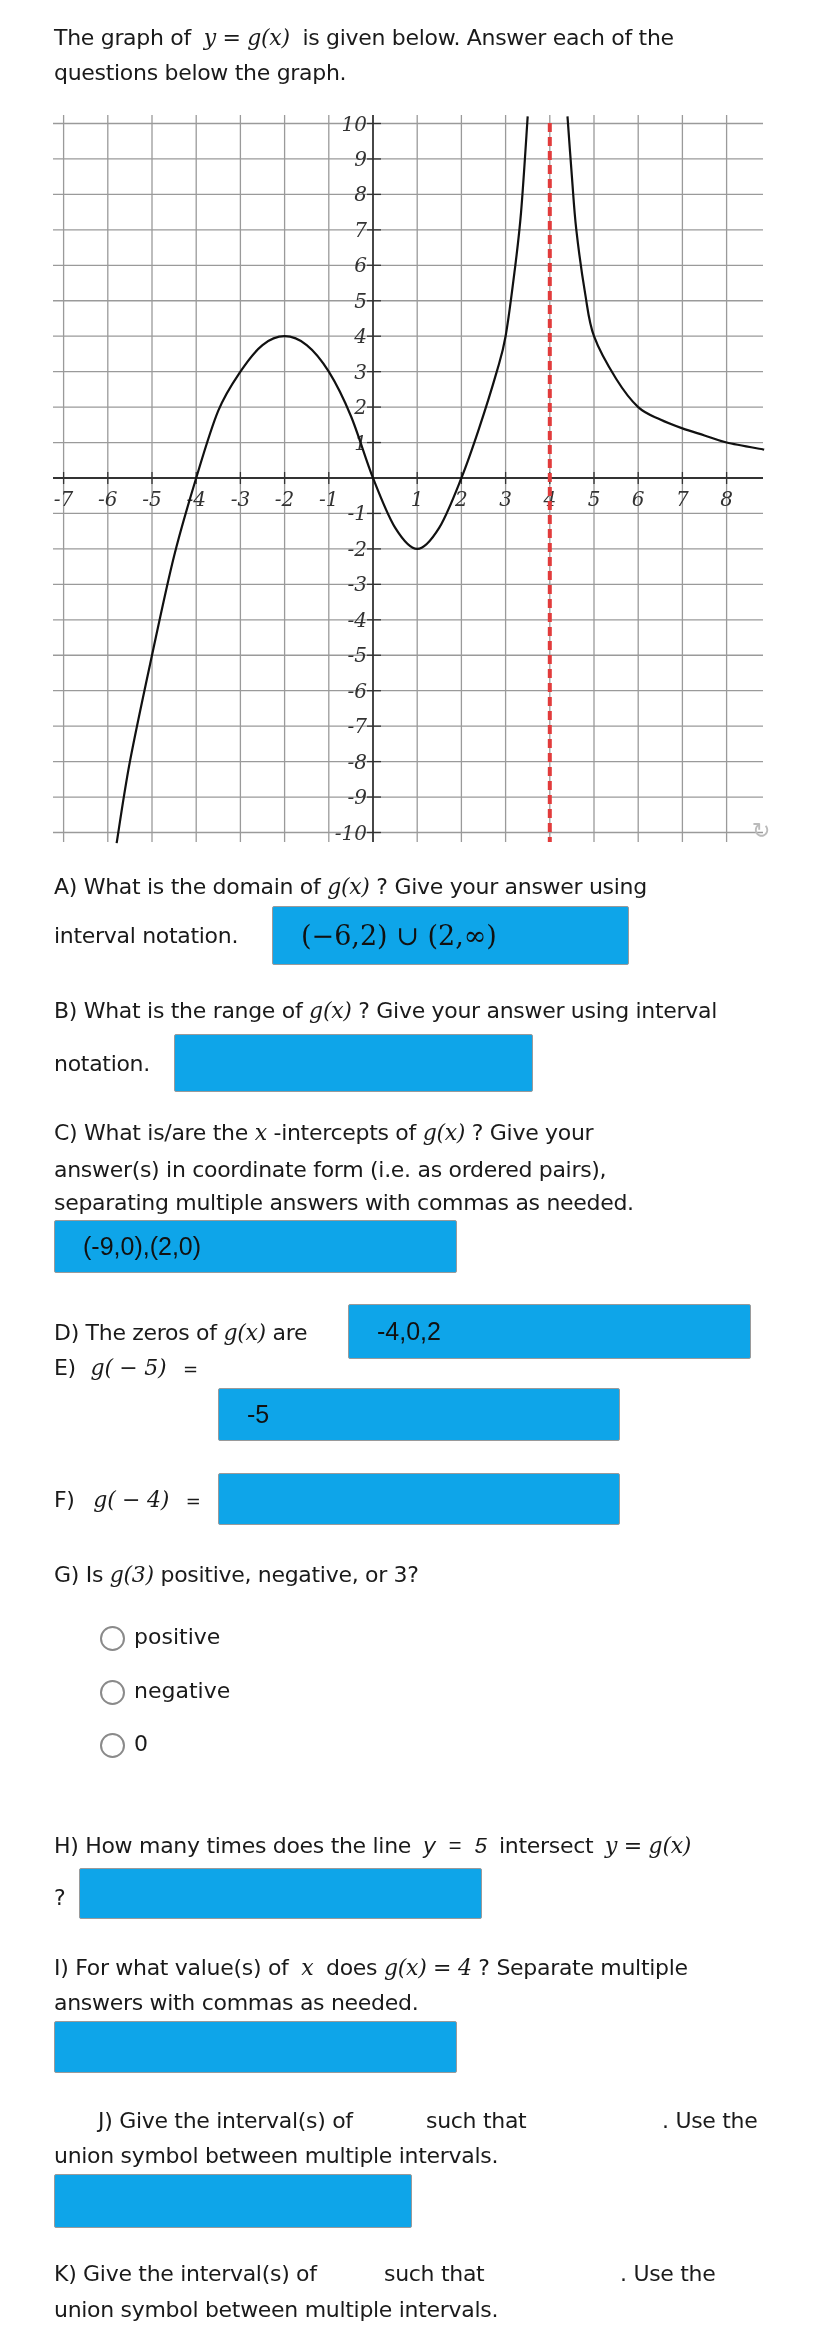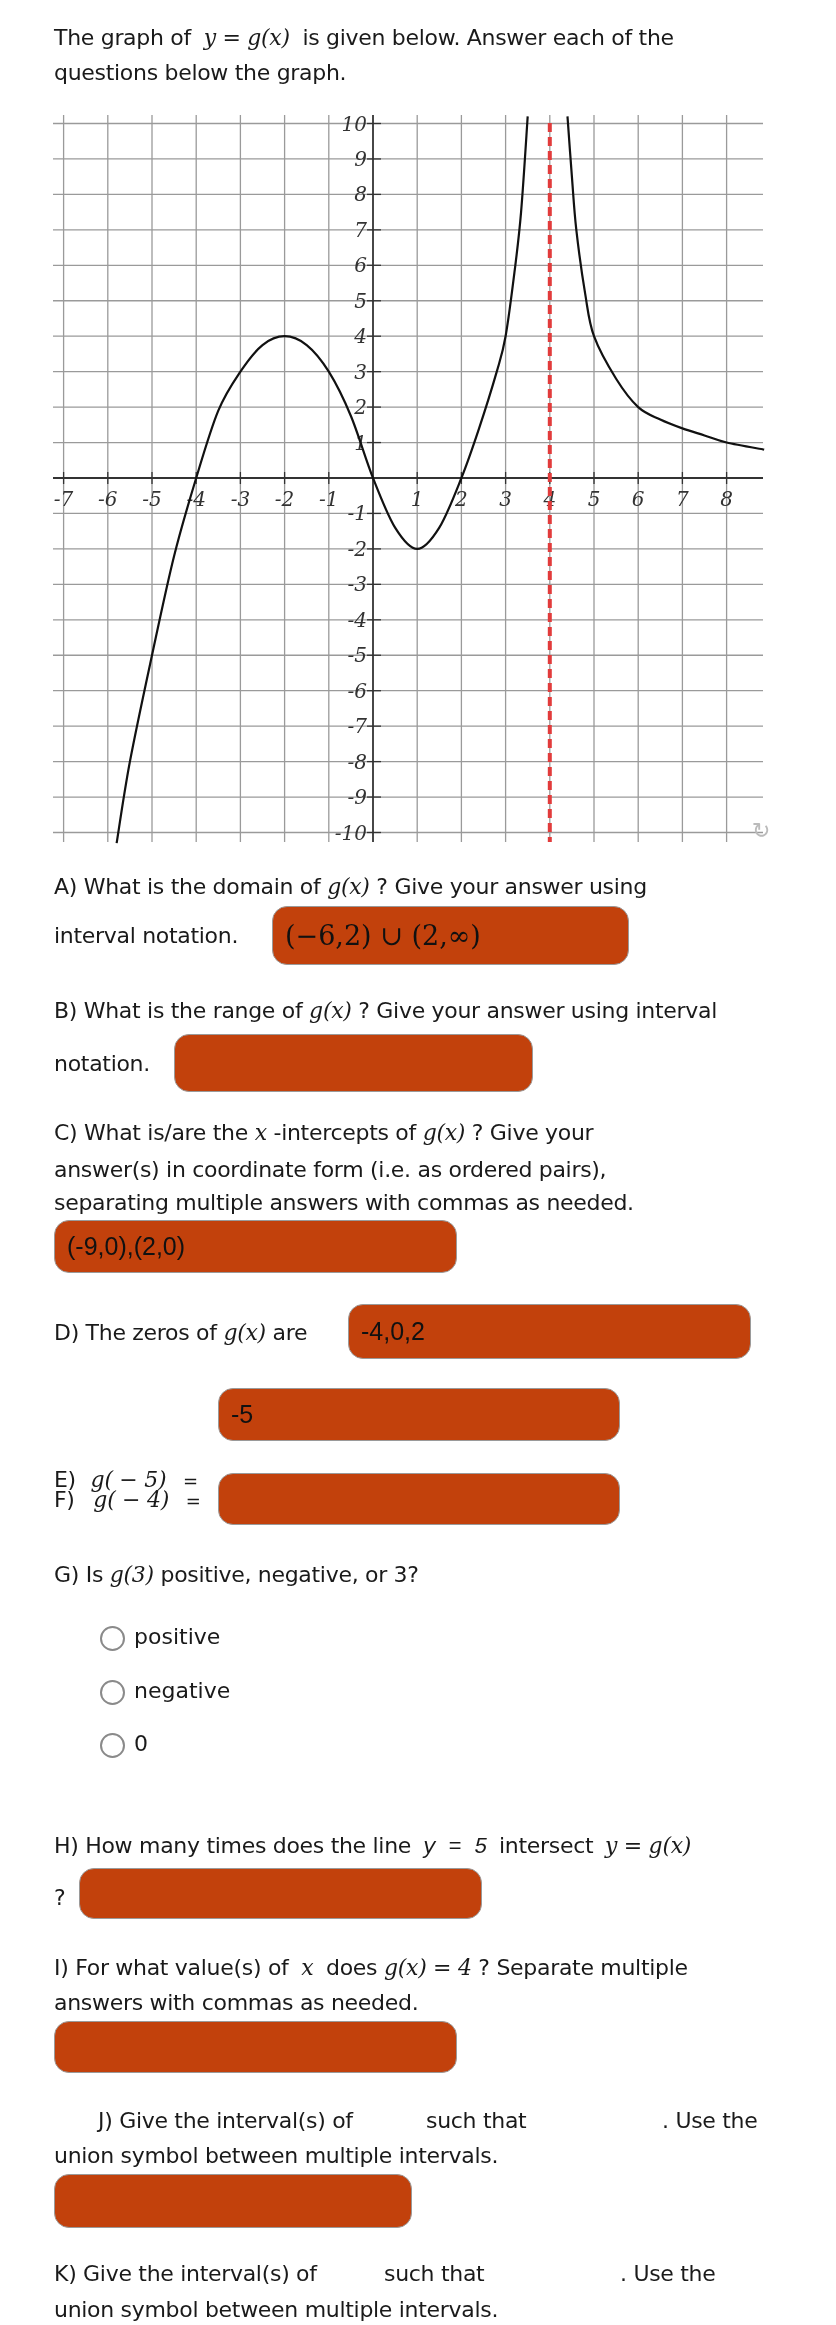--- a/index.html
+++ b/index.html
@@ -1,22 +1,22 @@
 <!DOCTYPE html>
 <html><head>
 <meta charset="utf-8">
 <style>
   html, body { margin: 0; padding: 0; background: #ffffff; }
   body { width: 836px; height: 2325px; position: relative; overflow: hidden;
          font-family: "DejaVu Sans", sans-serif; color: #1a1a1a; }
   .txt { position: absolute; left: 54px; font-size: 22px; line-height: 35px; white-space: nowrap; letter-spacing: -0.3px; }
   .math { font-family: "DejaVu Serif", serif; font-style: italic; }
   .mathn { font-family: "DejaVu Serif", serif; }
-  .box { position: absolute; border: 1.5px solid #9a9a9a; border-radius: 15px; background: #c2410c; box-sizing: border-box;
-         font-family: "Liberation Sans", sans-serif; font-size: 25px; color: #111; padding-left: 12px; display: flex; align-items: center; }
+  .box { position: absolute; border: 1.5px solid #9a9a9a; border-radius: 2px; background: #0ea5e9; box-sizing: border-box;
+         font-family: "Liberation Sans", sans-serif; font-size: 25px; color: #111; padding-left: 28px; display: flex; align-items: center; }
   .box.answer-math { font-family: "DejaVu Serif", serif; font-size: 27px; }
   .radio { position: absolute; left: 100px; width: 25px; height: 25px; border: 2.5px solid #8a8a8a; border-radius: 50%; box-sizing: border-box; background: #fff; }
   .rlabel { position: absolute; left: 134px; font-size: 22px; line-height: 30px; }
   svg text { font-family: "DejaVu Serif", serif; font-style: italic; }
 </style>
 </head>
 <body>
 
 <div class="txt" style="top:20px;">
   <span>The graph of</span>
@@ -174,21 +174,21 @@
 <div class="txt" style="top:1185px;">separating multiple answers with commas as needed.</div>
 <div class="box" style="left:54px;top:1220px;width:403px;height:53px;">(-9,0),(2,0)</div>
 
 <div class="txt" style="top:1315px;">
   <span>D)  The zeros of</span>
   <span class="math">g(x)</span>
   <span>are</span>
 </div>
 <div class="box" style="left:348px;top:1304px;width:403px;height:55px;">-4,0,2</div>
 
-<div class="txt" style="top:1462px;">
+<div class="txt" style="top:1350px;">
   <span>E)</span>
   <span class="mathn" style="margin-left:8px;font-style:italic;">g( − 5)</span>
   <span style="margin-left:10px;font-size:18px;">=</span>
 </div>
 <div class="box" style="left:218px;top:1388px;width:402px;height:53px;">-5</div>
 
 <div class="txt" style="top:1482px;">
   <span>F)</span>
   <span class="mathn" style="margin-left:12px;font-style:italic;">g( − 4)</span>
   <span style="margin-left:10px;font-size:18px;">=</span>

